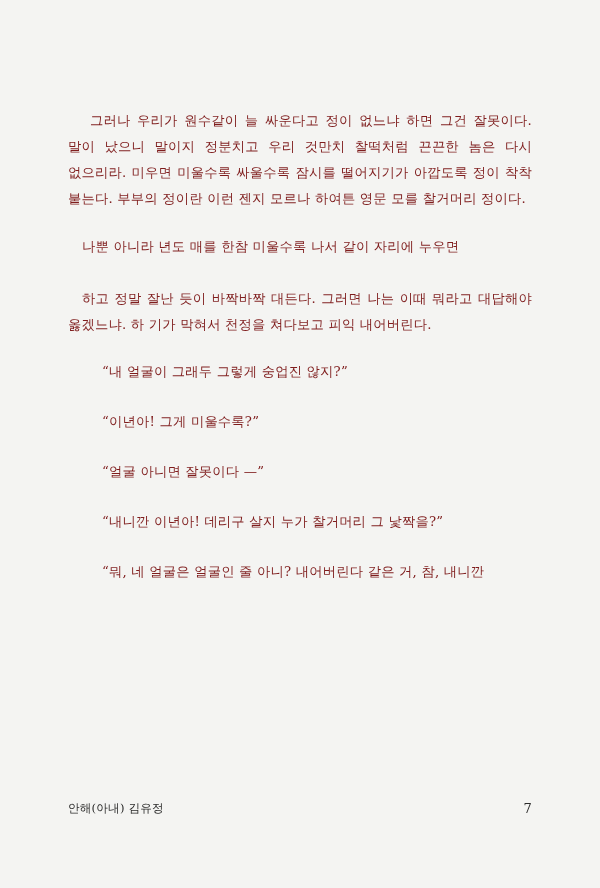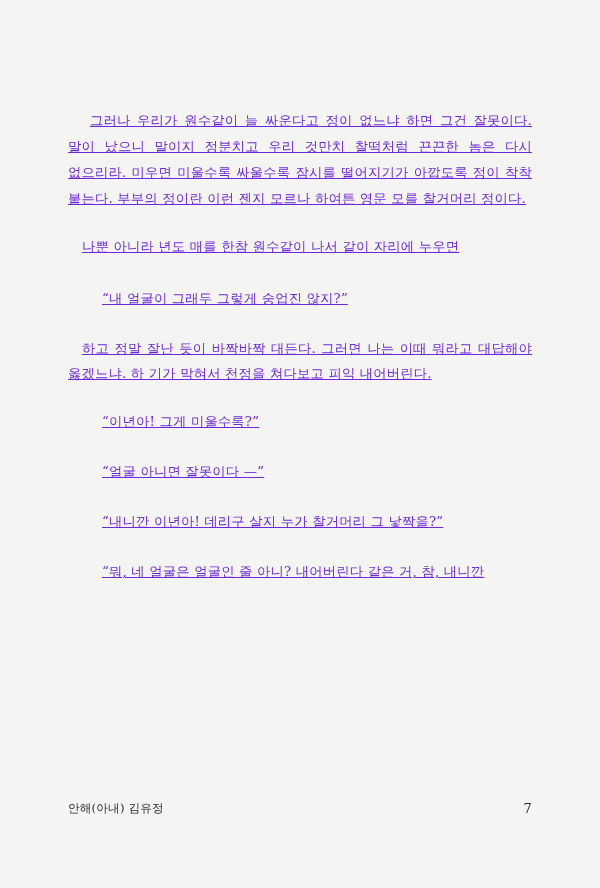--- a/index.html
+++ b/index.html
@@ -28,22 +28,21 @@
     width: 464px;
   }
   p.para {
     margin: 0 0 22px 0;
     font-size: 13.3px;
     line-height: 1.95;
     text-align: justify;
     text-justify: inter-word;
     word-break: keep-all;
     letter-spacing: 0.2px;
-    color: #6d28d9;
-    text-decoration: underline;
+    color: #7f1d1d;
   }
   p.para:last-child {
     margin-bottom: 0;
   }
   p.indent1 {
     text-indent: 22px;
   }
   p.indent2 {
     text-indent: 14px;
   }
@@ -74,23 +73,23 @@
     color: #2b2b2b;
   }
 </style>
 </head>
 <body>
 
 <div class="page">
 
   <div class="body-area">
     <p class="para indent1">그러나 우리가 원수같이 늘 싸운다고 정이 없느냐 하면 그건 잘못이다. 말이 났으니 말이지 정분치고 우리 것만치 찰떡처럼 끈끈한 놈은 다시 없으리라. 미우면 미울수록 싸울수록 잠시를 떨어지기가 아깝도록 정이 착착 붙는다. 부부의 정이란 이런 젠지 모르나 하여튼 영문 모를 찰거머리 정이다.</p>
-    <p class="para indent2 single">나뿐 아니라 년도 매를 한참 원수같이 나서 같이 자리에 누우면</p>
+    <p class="para indent2 single">나뿐 아니라 년도 매를 한참 미울수록 나서 같이 자리에 누우면</p>
+    <p class="para indent2">하고 정말 잘난 듯이 바짝바짝 대든다. 그러면 나는 이때 뭐라고 대답해야 옳겠느냐. 하 기가 막혀서 천정을 쳐다보고 피익 내어버린다.</p>
     <p class="para quote">“내 얼굴이 그래두 그렇게 숭업진 않지?”</p>
-    <p class="para indent2">하고 정말 잘난 듯이 바짝바짝 대든다. 그러면 나는 이때 뭐라고 대답해야 옳겠느냐. 하 기가 막혀서 천정을 쳐다보고 피익 내어버린다.</p>
     <p class="para quote">“이년아! 그게 미울수록?”</p>
     <p class="para quote">“얼굴 아니면 잘못이다 —”</p>
     <p class="para quote">“내니깐 이년아! 데리구 살지 누가 찰거머리 그 낯짝을?”</p>
     <p class="para quote">“뭐, 네 얼굴은 얼굴인 줄 아니? 내어버린다 같은 거, 참, 내니깐</p>
   </div>
 
   <div class="footer">
     <span class="footer-title">안해(아내) 김유정</span>
     <span class="footer-page">7</span>
   </div>

